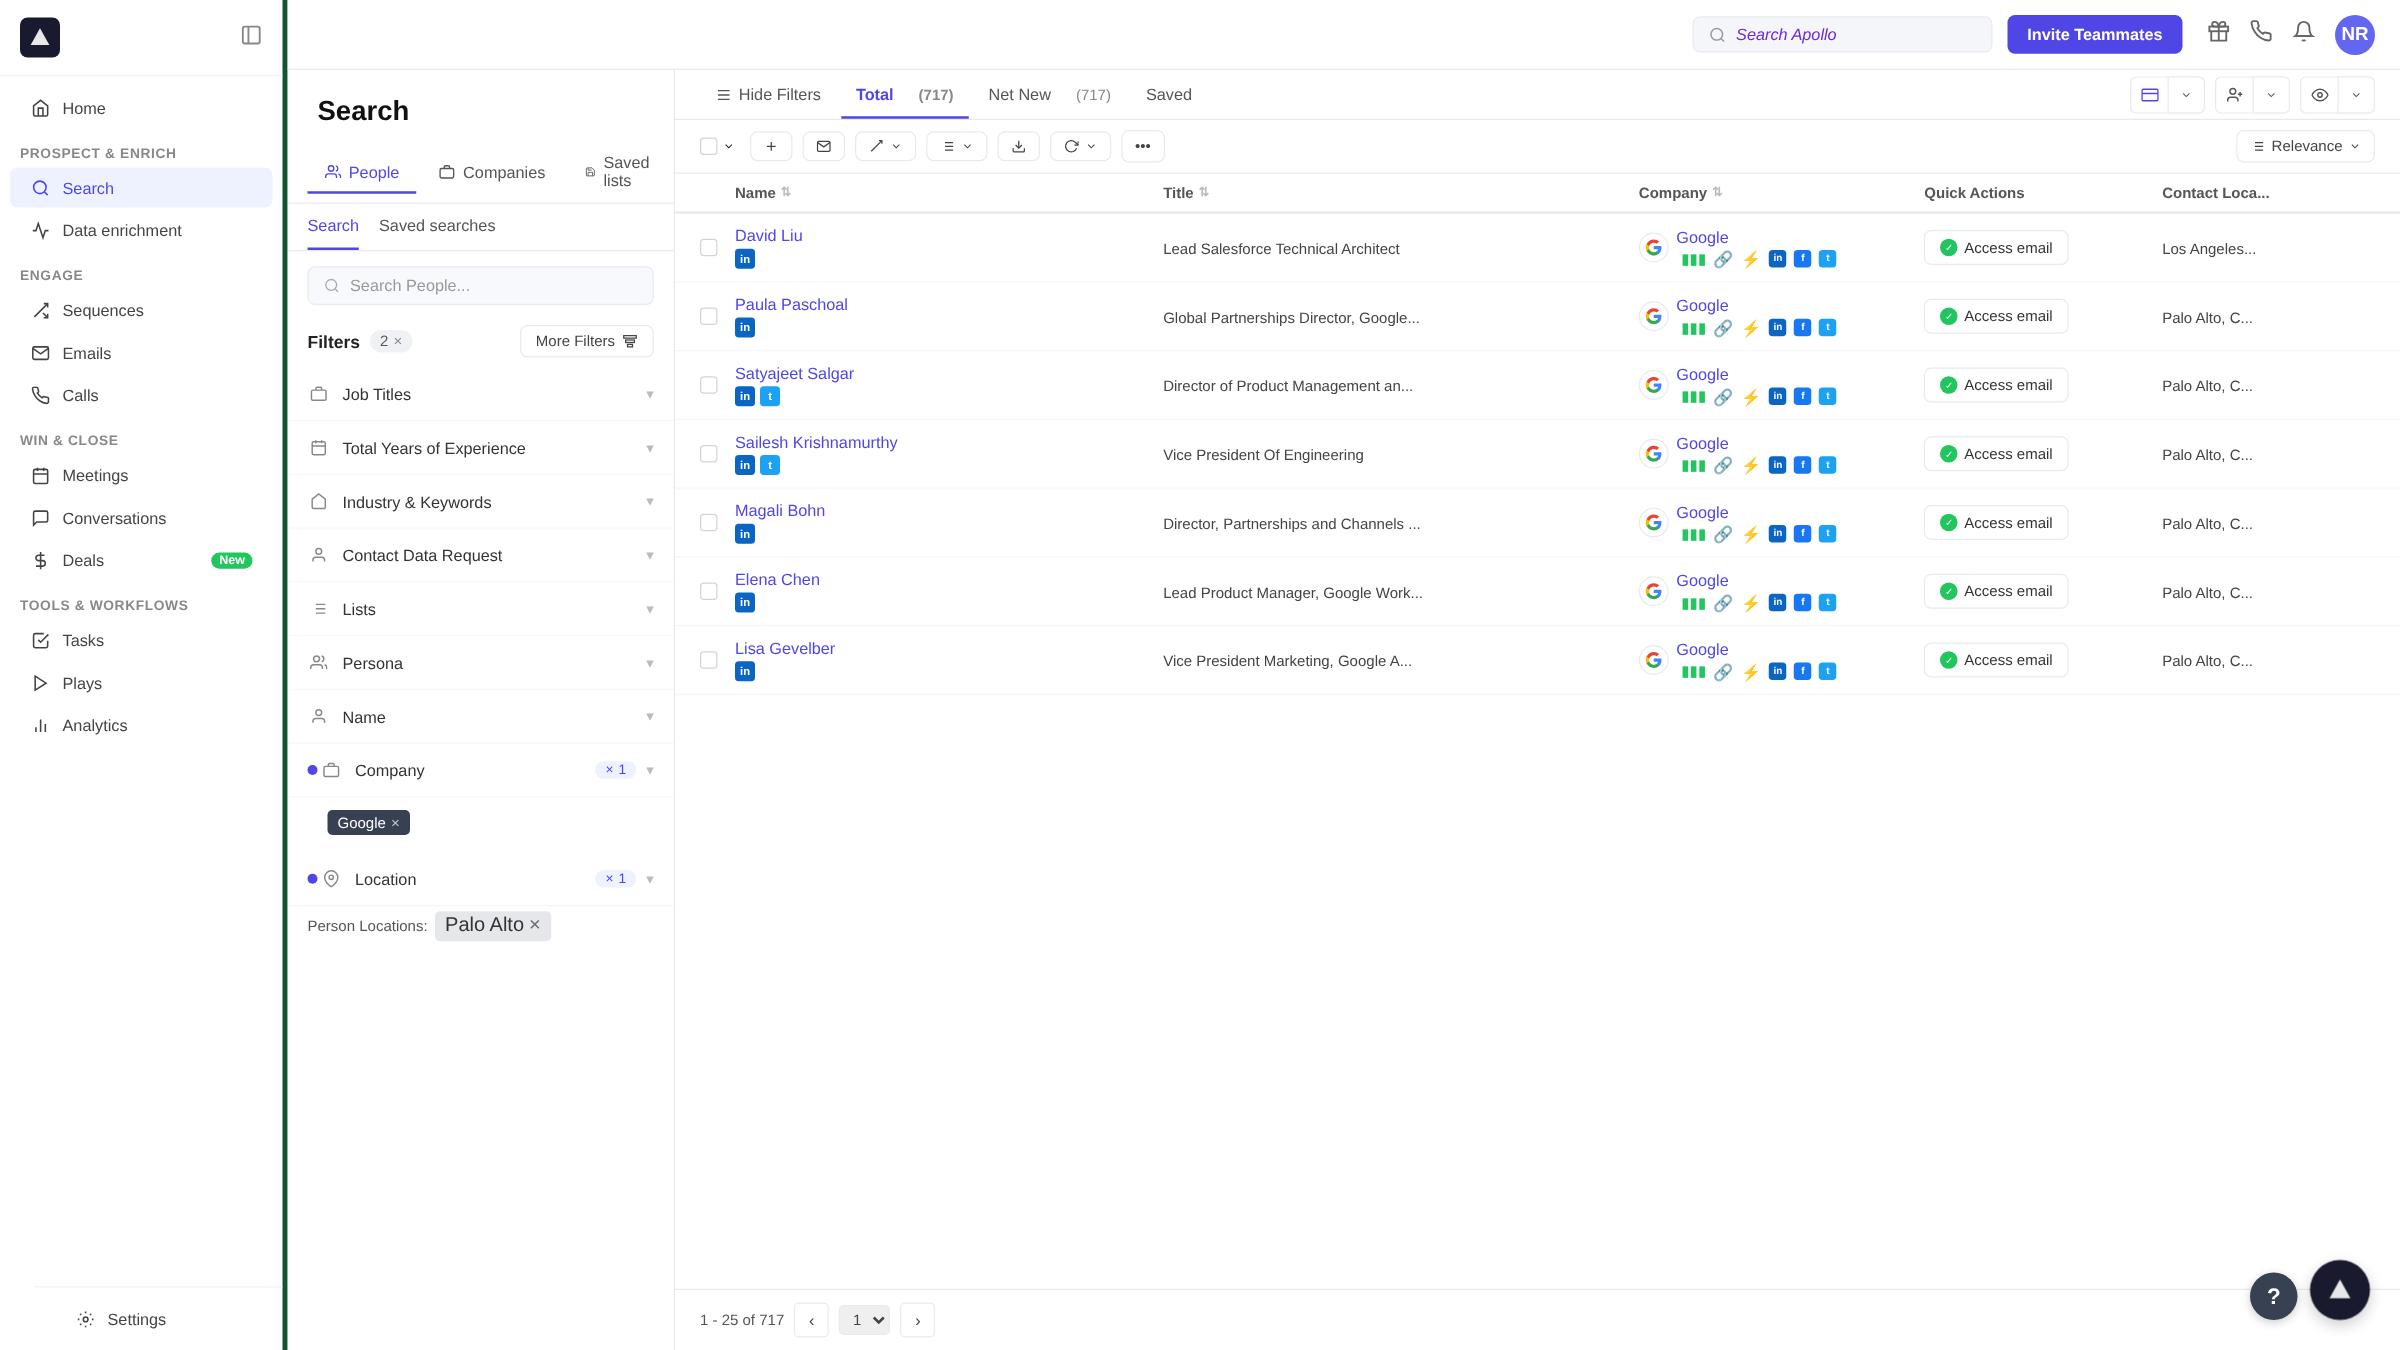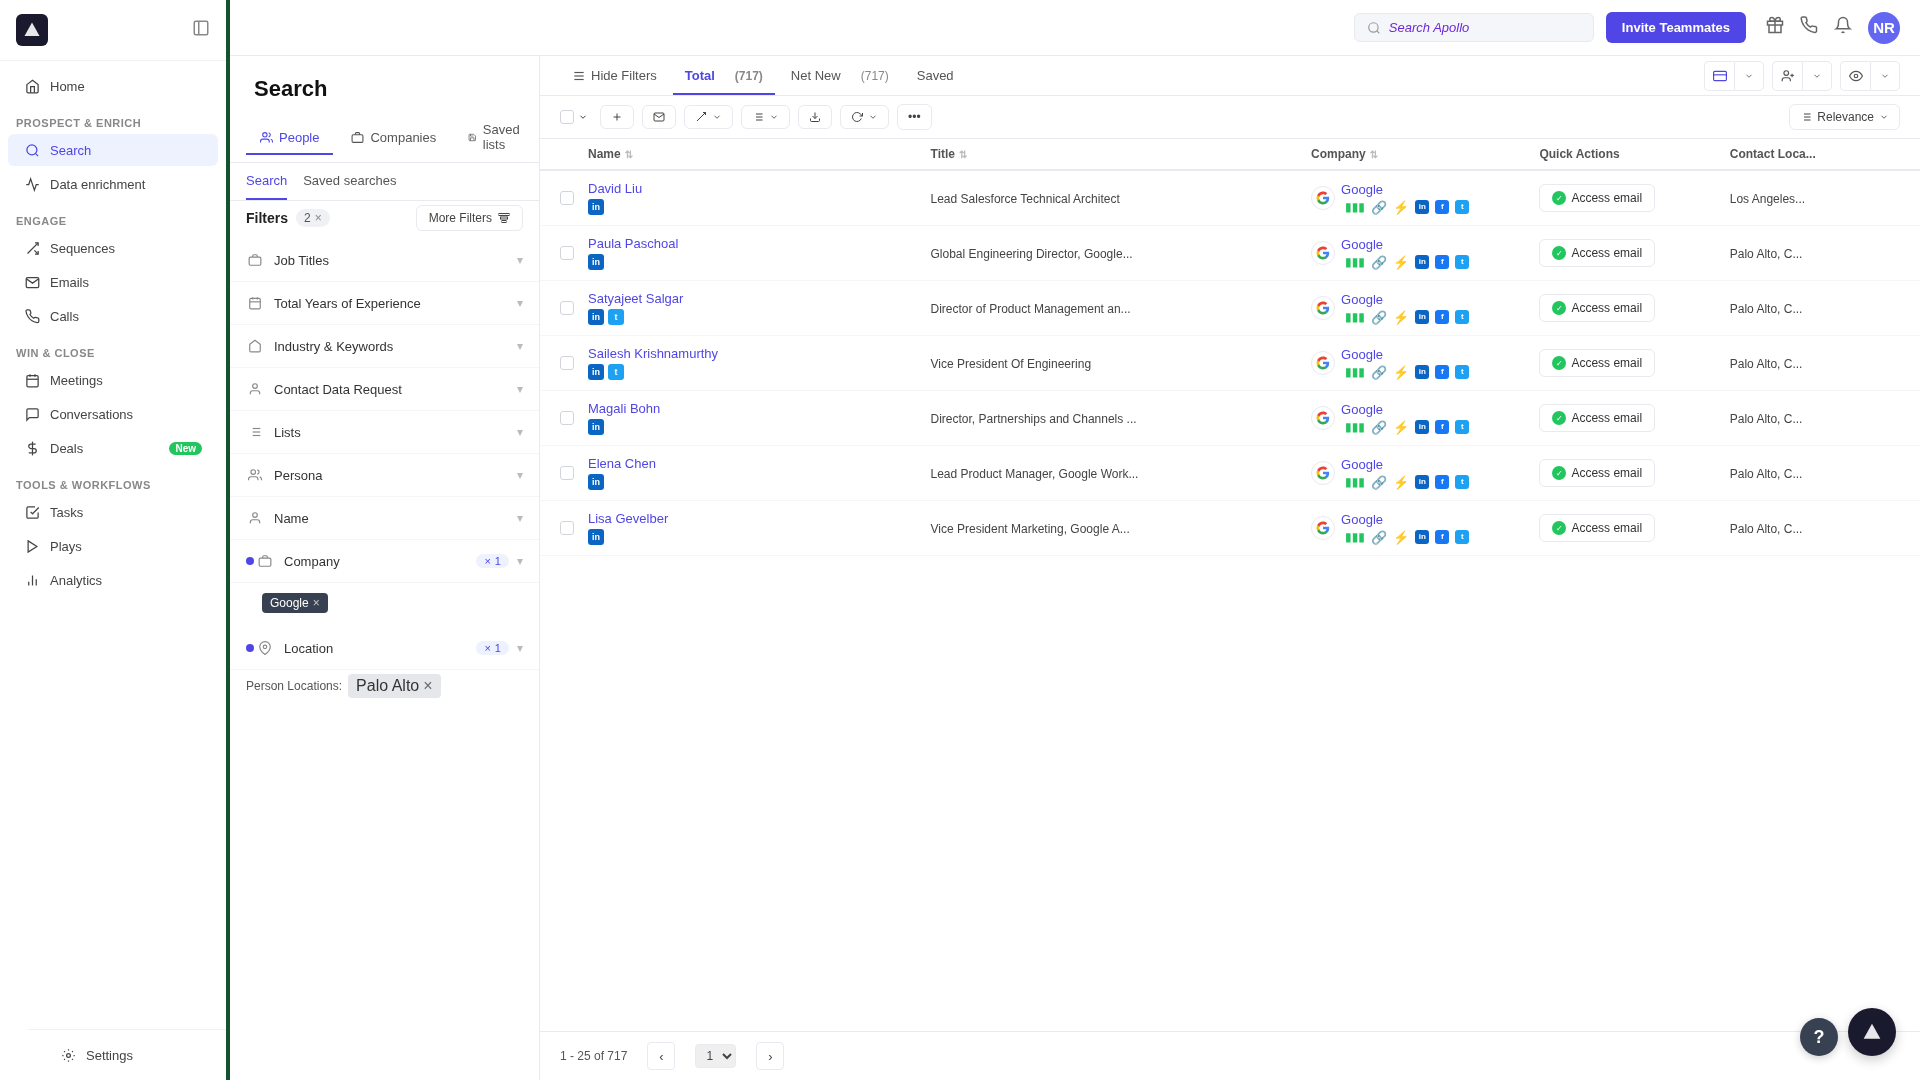--- a/index.html
+++ b/index.html
@@ -88,21 +88,21 @@
     .company-actions { display: flex; gap: 6px; margin-top: 3px; }
     .company-action-icon { font-size: 13px; color: #999; cursor: pointer; }
     .google-logo { width: 24px; height: 24px; border-radius: 50%; display: flex; align-items: center; justify-content: center; font-size: 11px; font-weight: 700; border: 1px solid #e8eaf0; margin-right: 6px; flex-shrink: 0; }
     .access-email-btn { display: flex; align-items: center; gap: 5px; background: #fff; border: 1.5px solid #e8eaf0; border-radius: 6px; padding: 6px 12px; font-size: 12px; color: #333; cursor: pointer; font-weight: 500; }
     .access-icon { width: 14px; height: 14px; background: #22c55e; border-radius: 50%; display: flex; align-items: center; justify-content: center; color: #fff; font-size: 8px; flex-shrink: 0; }
     .location-text { font-size: 12px; color: #444; }
     .company-cell { display: flex; align-items: center; }
     .company-bar-icon { color: #22c55e; font-size: 12px; margin-left: 4px; }
 
     
-    .pagination { display: flex; align-items: center; padding: 10px 20px; border-top: 1px solid #e8eaf0; gap: 20px; background: #fff; }
+    .pagination { display: flex; align-items: center; padding: 10px 20px; border-top: 1px solid #e8eaf0; gap: 8px; background: #fff; }
     .page-info { font-size: 12px; color: #555; }
     .page-btn { width: 28px; height: 28px; border: 1px solid #e8eaf0; border-radius: 4px; background: #fff; cursor: pointer; display: flex; align-items: center; justify-content: center; font-size: 13px; color: #444; }
     .page-select { border: 1px solid #e8eaf0; border-radius: 4px; padding: 3px 6px; font-size: 12px; color: #444; }
 
     
     .fab { position: fixed; bottom: 24px; right: 24px; width: 48px; height: 48px; background: #1a1a2e; border-radius: 50%; display: flex; align-items: center; justify-content: center; cursor: pointer; color: #fff; font-size: 18px; box-shadow: 0 4px 12px rgba(0,0,0,0.2); }
     .help-fab { position: fixed; bottom: 24px; right: 80px; width: 38px; height: 38px; background: #374151; border-radius: 50%; display: flex; align-items: center; justify-content: center; cursor: pointer; color: #fff; font-size: 16px; box-shadow: 0 2px 8px rgba(0,0,0,0.2); }
 
     .results-tabs-bar { display: flex; align-items: center; padding: 0 20px; border-bottom: 1px solid #e8eaf0; gap: 4px; }
     .rtab { padding: 12px 12px 10px; font-size: 13px; cursor: pointer; border-bottom: 2px solid transparent; color: #555; display: flex; align-items: center; gap: 20px; }
@@ -332,20 +332,29 @@
             </svg>
           <span>Saved lists</span>
         </div>
       </div>
 
       <div class="filter-search-tabs">
         <div class="fsearch-tab active">Search</div>
         <div class="fsearch-tab">Saved searches</div>
       </div>
 
+      <div class="filter-search-row">
+        <div class="filter-search">
+          <svg width="13" height="13" viewBox="0 0 24 24" fill="none" stroke="#aaa" stroke-width="2">
+              <circle cx="11" cy="11" r="8"></circle>
+              <line x1="21" y1="21" x2="16.65" y2="16.65"></line>
+            </svg>
+          <span>Search People...</span>
+        </div>
+      </div>
 
       <div class="filter-header-row">
         <span style="font-size:14px;font-weight:600;color:#222;">Filters</span>
         <div class="filter-count-badge">
           <span>2</span>
           <span class="x">×</span>
         </div>
         <button class="more-filters-btn">
           <span>More Filters</span>
           <svg width="12" height="12" viewBox="0 0 24 24" fill="none" stroke="currentColor" stroke-width="2">
@@ -704,21 +713,21 @@
         <div class="table-row">
           <div class="col-check">
               <div class="cb"></div>
             </div>
           <div class="col-name">
             <div class="person-name">Paula Paschoal</div>
             <div class="person-icons">
                 <span class="person-icon li-icon">in</span>
               </div>
           </div>
-          <div class="col-title"><span class="title-text">Global Engineering Director, Google...</span></div>
+          <div class="col-title"><span class="title-text">Global Partnerships Director, Google...</span></div>
           <div class="col-company company-cell">
             <div class="google-logo">
               <svg width="14" height="14" viewBox="0 0 24 24">
                   <path d="M22.56 12.25c0-.78-.07-1.53-.2-2.25H12v4.26h5.92c-.26 1.37-1.04 2.53-2.21 3.31v2.77h3.57c2.08-1.92 3.28-4.74 3.28-8.09z" fill="#4285F4"></path>
                   <path d="M12 23c2.97 0 5.46-.98 7.28-2.66l-3.57-2.77c-.98.66-2.23 1.06-3.71 1.06-2.86 0-5.29-1.93-6.16-4.53H2.18v2.84C3.99 20.53 7.7 23 12 23z" fill="#34A853"></path>
                   <path d="M5.84 14.09c-.22-.66-.35-1.36-.35-2.09s.13-1.43.35-2.09V7.07H2.18C1.43 8.55 1 10.22 1 12s.43 3.45 1.18 4.93l2.85-2.22.81-.62z" fill="#FBBC05"></path>
                   <path d="M12 5.38c1.62 0 3.06.56 4.21 1.64l3.15-3.15C17.45 2.09 14.97 1 12 1 7.7 1 3.99 3.47 2.18 7.07l3.66 2.84c.87-2.6 3.3-4.53 6.16-4.53z" fill="#EA4335"></path>
                 </svg>
             </div>
             <div>

